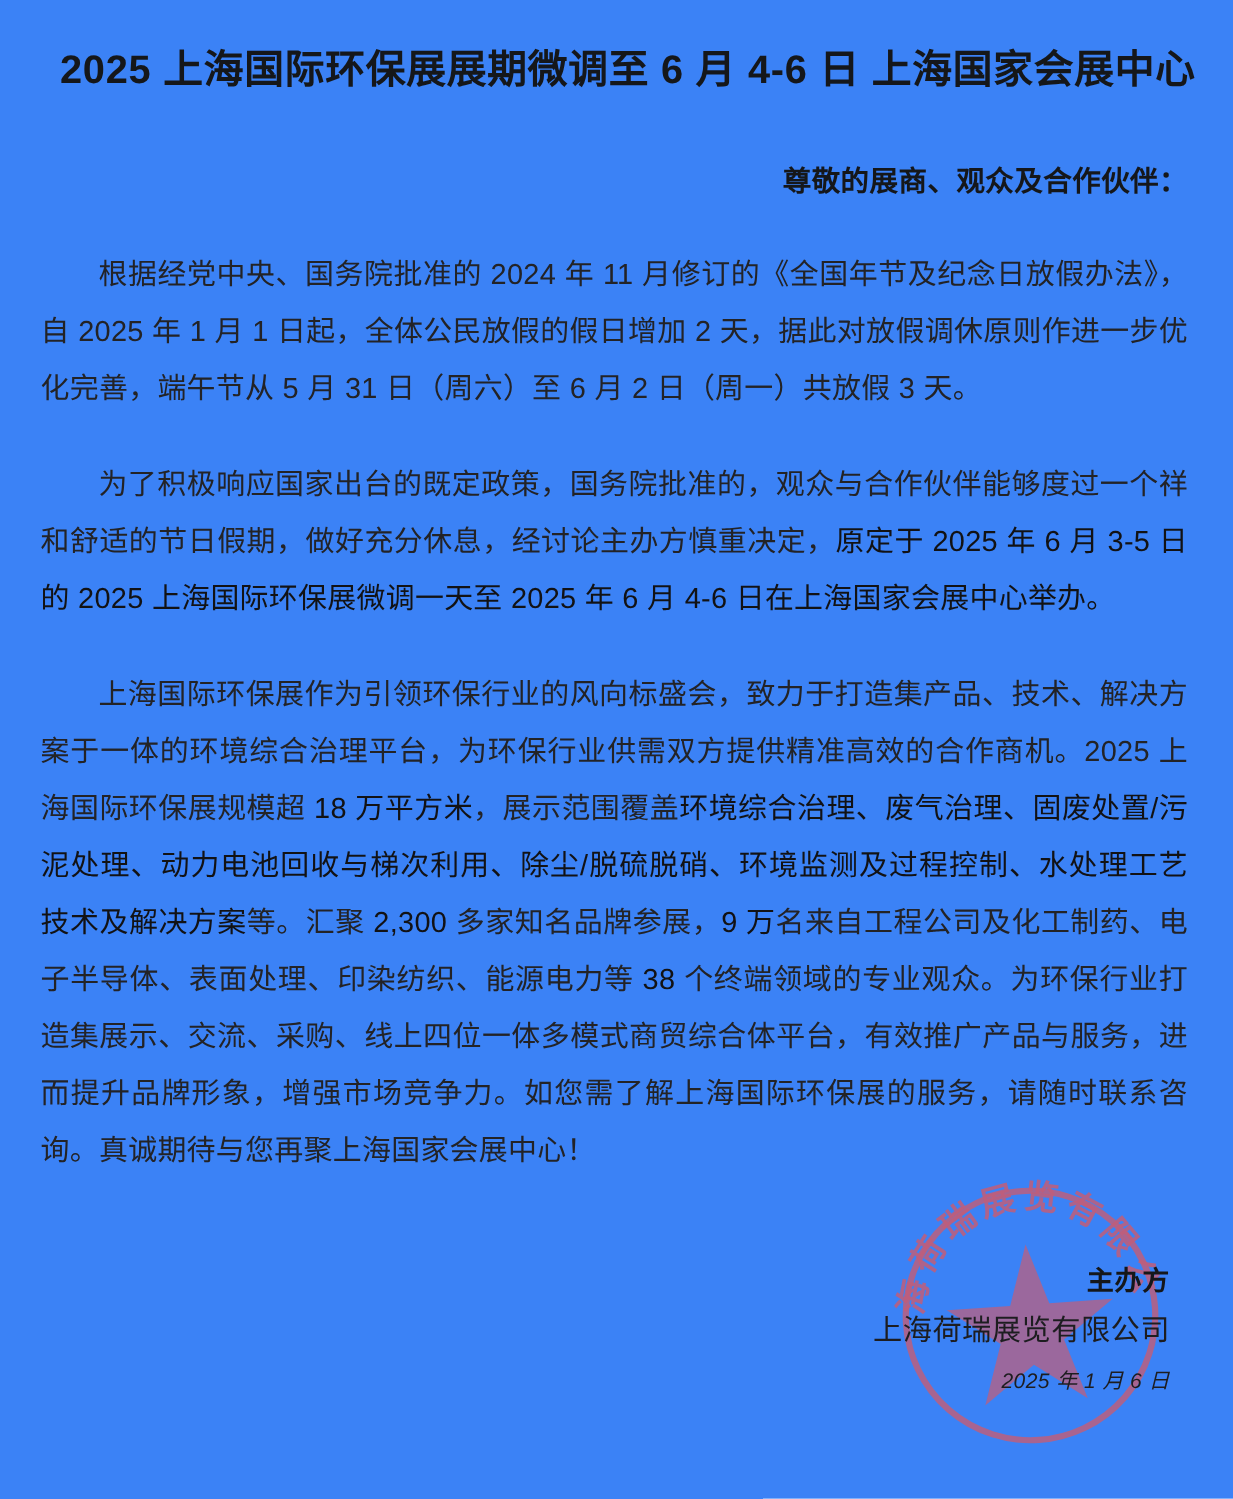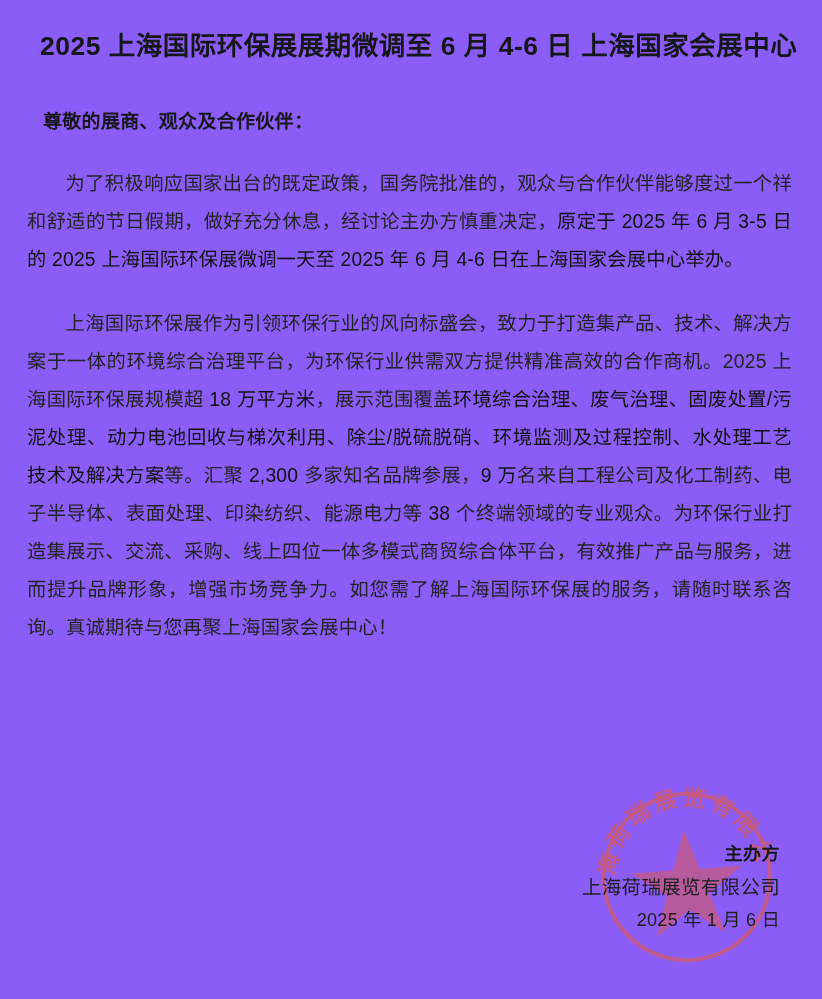--- a/index.html
+++ b/index.html
@@ -16,21 +16,21 @@
     overflow: hidden;
     position: relative;
   }
 
   .page {
     position: relative;
     width: 822px;
     height: 999px;
     box-sizing: border-box;
     padding: 0;
-    background: #8b5cf6;
+    background: #3b82f6;
   }
 
   
   .doc-title {
     position: absolute;
     top: 30px;
     left: 40px;
     width: 742px;
     text-align: center;
     font-size: 26.5px;
@@ -49,20 +49,21 @@
     width: 765px;
   }
 
   .salutation {
     font-size: 19px;
     font-weight: 700;
     color: #15171a;
     letter-spacing: 0.3px;
     margin: 0 0 28px 16px;
     line-height: 1.5;
+    text-align: right;
   }
 
   p.para {
     font-size: 19.3px;
     line-height: 38px;
     margin: 0 0 26px 0;
     text-align: justify;
     text-justify: inter-ideograph;
     text-indent: 2em;
     color: #232326;
@@ -91,24 +92,25 @@
     color: #15171a;
     letter-spacing: 0.5px;
   }
   .sig-company {
     font-size: 19.5px;
     font-weight: 400;
     color: #1d1d20;
     letter-spacing: 0.3px;
   }
   .sig-date {
-    font-size: 18px;
+    font-size: 14px;
     font-weight: 400;
     color: #1d1d20;
     letter-spacing: 0.3px;
+    font-style: italic;
   }
 
   
   .seal {
     position: absolute;
     left: 588px;
     top: 778px;
     width: 198px;
     height: 198px;
     z-index: 2;
@@ -122,20 +124,21 @@
 <body>
 
 <div class="page">
 
   <div class="doc-title">2025 上海国际环保展展期微调至 6 月 4-6 日  上海国家会展中心</div>
 
   <div class="body-col">
 
     <div class="salutation">尊敬的展商、观众及合作伙伴：</div>
 
+    <p class="para"><span>根据经党中央、国务院批准的 2024 年 11 月修订的《全国年节及纪念日放假办法》，自 2025 年 1 月 1 日起，全体公民放假的假日增加 2 天，据此对放假调休原则作进一步优化完善，端午节从 5 月 31 日（周六）至 6 月 2 日（周一）共放假 3 天。</span></p>
 
     <p class="para"><span>为了积极响应国家出台的既定政策，国务院批准的，观众与合作伙伴能够度过一个祥和舒适的节日假期，做好充分休息，经讨论主办方慎重决定，</span><span class="b">原定于 2025 年 6 月 3-5 日的 2025 上海国际环保展微调一天至 2025 年 6 月 4-6 日在上海国家会展中心举办。</span></p>
 
     <p class="para"><span>上海国际环保展作为引领环保行业的风向标盛会，致力于打造集产品、技术、解决方案于一体的环境综合治理平台，为环保行业供需双方提供精准高效的合作商机。2025 上海国际环保展规模超</span> <span class="b">18 万平方米</span><span>，展示范围覆盖</span><span class="b">环境综合治理、废气治理、固废处置/污泥处理、动力电池回收与梯次利用、除尘/脱硫脱硝、环境监测及过程控制、水处理工艺技术及解决方案</span><span>等。汇聚</span> <span class="b">2,300</span> <span>多家知名品牌参展，</span><span class="b">9 万</span><span>名来自工程公司及化工制药、电子半导体、表面处理、印染纺织、能源电力等</span> <span class="b">38</span> <span>个终端领域的专业观众。为环保行业打造集展示、交流、采购、线上四位一体多模式商贸综合体平台，有效推广产品与服务，进而提升品牌形象，增强市场竞争力。如您需了解上海国际环保展的服务，请随时联系咨询。真诚期待与您再聚上海国家会展中心！</span></p>
 
   </div>
 
   <div class="seal">
     <svg viewBox="0 0 200 200" xmlns="http://www.w3.org/2000/svg">
       <defs>

